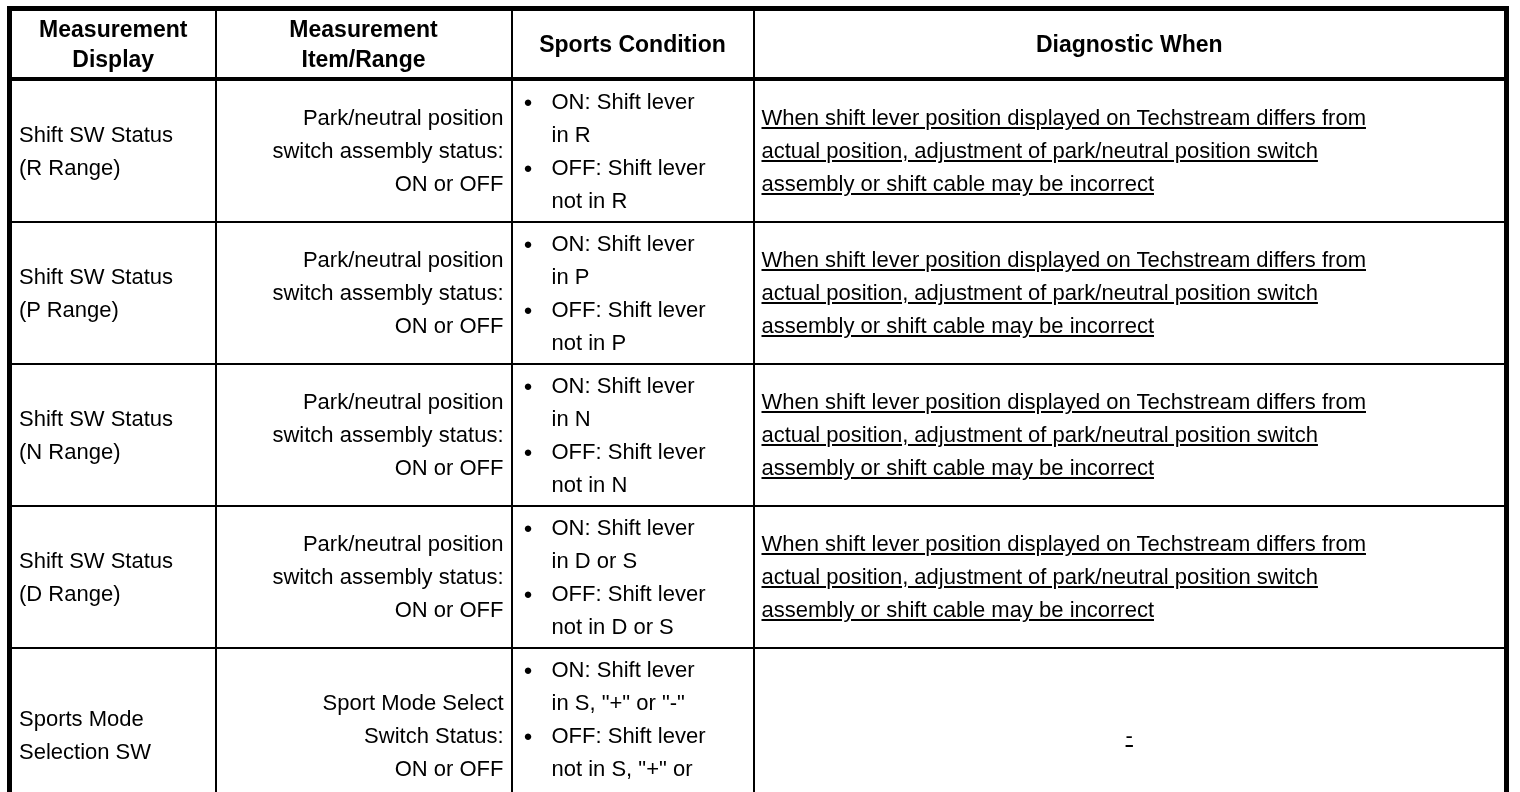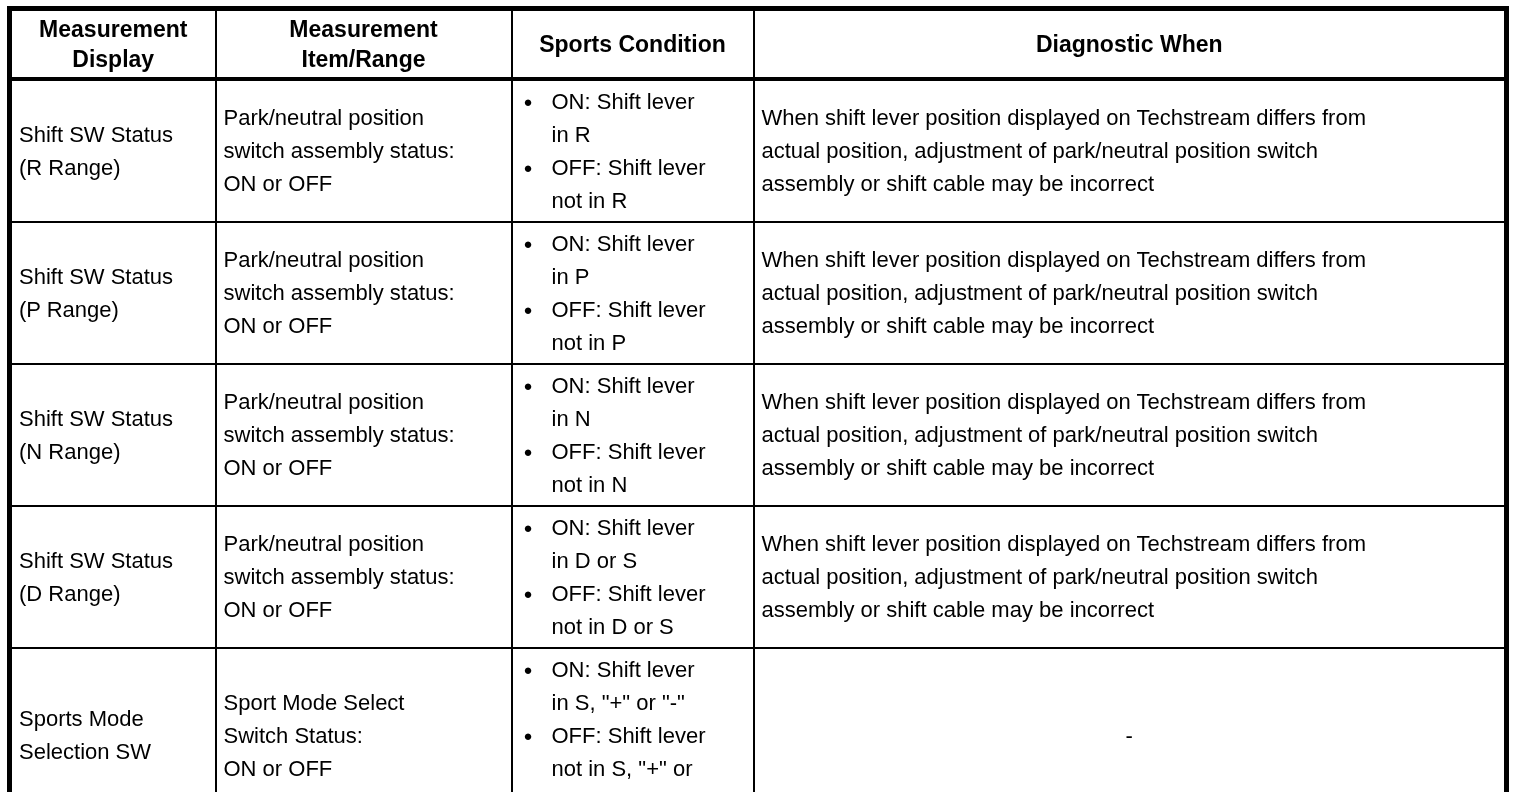--- a/index.html
+++ b/index.html
@@ -50,23 +50,25 @@
   .col1 { width: 206px; }
   .col2 { width: 296px; }
   .col3 { width: 242px; }
   .col4 { width: auto; }
   td.cell-display {
     text-align: left;
     white-space: pre-line;
   }
   td.cell-measure {
     white-space: pre-line;
+    text-align: right;
   }
   td.cell-note {
     white-space: pre-line;
+    text-decoration: underline;
   }
   td.cell-note.center {
     text-align: center;
     white-space: normal;
   }
   tr.header-row { height: 70px; }
   tr.body-row   { height: 135px; }
   tr.last-row   { height: 164px; }
   .bullet-list {
     display: flex;

